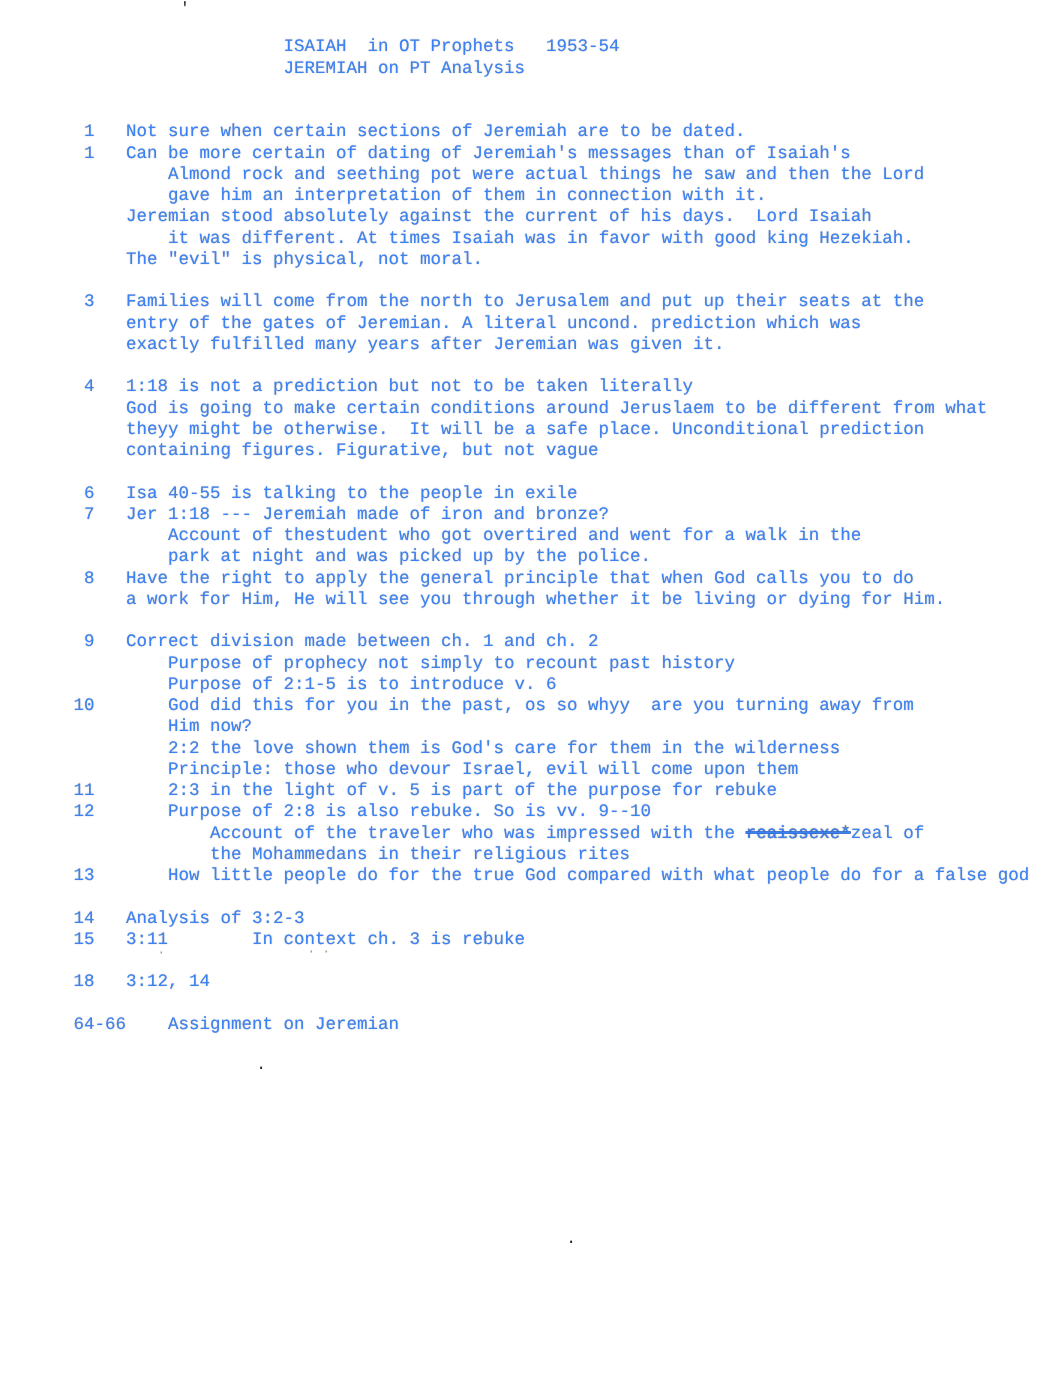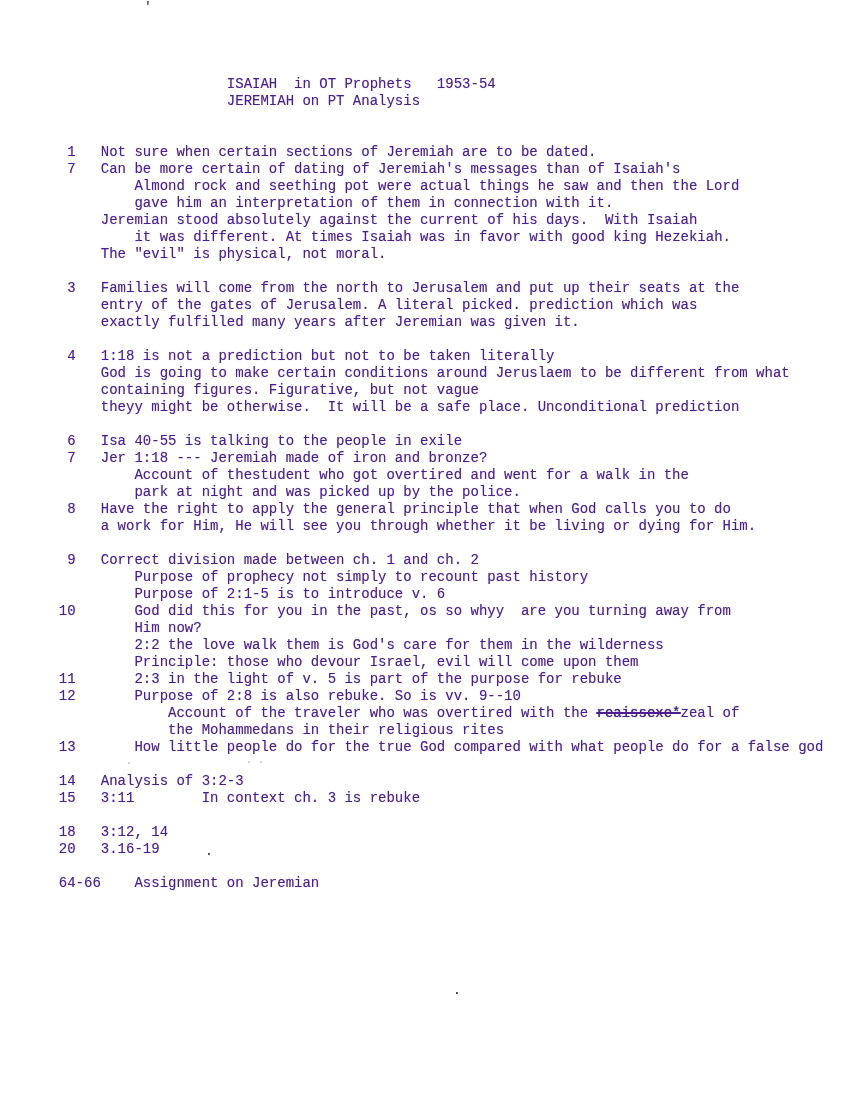--- a/index.html
+++ b/index.html
@@ -41,67 +41,66 @@
     font-size: 13px;
     line-height: 13px;
     white-space: pre;
   }
   .stray-mark.faint { opacity: 0.45; font-size: 10px; }
 </style>
 </head>
 <body>
 
 <div class="page" style="background: rgb(255, 255, 255);">
-  <div class="typed" style="color: #4c1d95; margin-top: 46px;">
+  <div class="typed" style="color: #3b82f6;">
       <div class="line">                           ISAIAH  in OT Prophets   1953-54</div>
       <div class="line">                           JEREMIAH on PT Analysis</div>
       <div class="line"></div>
       <div class="line"></div>
       <div class="line">        1   Not sure when certain sections of Jeremiah are to be dated.</div>
-      <div class="line">        7   Can be more certain of dating of Jeremiah's messages than of Isaiah's</div>
+      <div class="line">        1   Can be more certain of dating of Jeremiah's messages than of Isaiah's</div>
       <div class="line">                Almond rock and seething pot were actual things he saw and then the Lord</div>
       <div class="line">                gave him an interpretation of them in connection with it.</div>
-      <div class="line">            Jeremian stood absolutely against the current of his days.  With Isaiah</div>
+      <div class="line">            Jeremian stood absolutely against the current of his days.  Lord Isaiah</div>
       <div class="line"><span>                it was different. At times Isaiah </span><span class="bold">was</span><span> in favor with good king Hezekiah.</span></div>
       <div class="line">            The "evil" is physical, not moral.</div>
       <div class="line"></div>
       <div class="line">        3   Families will come from the north to Jerusalem and put up their seats at the</div>
-      <div class="line">            entry of the gates of Jerusalem. A literal picked. prediction which was</div>
+      <div class="line">            entry of the gates of Jeremian. A literal uncond. prediction which was</div>
       <div class="line">            exactly fulfilled many years after Jeremian was given it.</div>
       <div class="line"></div>
       <div class="line">        4   1:18 is not a prediction but not to be taken literally</div>
       <div class="line">            God is going to make certain conditions around Jeruslaem to be different from what</div>
+      <div class="line">            theyy might be otherwise.  It will be a safe place. Unconditional prediction</div>
       <div class="line">            containing figures. Figurative, but not vague</div>
-      <div class="line">            theyy might be otherwise.  It will be a safe place. Unconditional prediction</div>
       <div class="line"></div>
       <div class="line">        6   Isa 40-55 is talking to the people in exile</div>
       <div class="line">        7   Jer 1:18 --- Jeremiah made of iron and bronze?</div>
       <div class="line">                Account of thestudent who got overtired and went for a walk in the</div>
       <div class="line">                park at night and was picked up by the police.</div>
       <div class="line">        8   Have the right to apply the general principle that when God calls you to do</div>
       <div class="line">            a work for Him, He will see you through whether it be living or dying for Him.</div>
       <div class="line"></div>
       <div class="line">        9   Correct division made between ch. 1 and ch. 2</div>
       <div class="line">                Purpose of prophecy not simply to recount past history</div>
       <div class="line">                Purpose of 2:1-5 is to introduce v. 6</div>
       <div class="line">       10       God did this for you in the past, os so whyy  are you turning away from</div>
       <div class="line">                Him now?</div>
-      <div class="line">                2:2 the love walk them is God's care for them in the wilderness</div>
+      <div class="line">                2:2 the love shown them is God's care for them in the wilderness</div>
       <div class="line">                Principle: those who devour Israel, evil will come upon them</div>
       <div class="line">       11       2:3 in the light of v. 5 is part of the purpose for rebuke</div>
       <div class="line">       12       Purpose of 2:8 is also rebuke. So is vv. 9--10</div>
-      <div class="line"><span>                    Account of the traveler who was overtired with the </span><span class="strike">reaissexe*</span><span>zeal of</span></div>
+      <div class="line"><span>                    Account of the traveler who was impressed with the </span><span class="strike">reaissexe*</span><span>zeal of</span></div>
       <div class="line">                    the Mohammedans in their religious rites</div>
       <div class="line">       13       How little people do for the true God compared with what people do for a false god</div>
       <div class="line"></div>
       <div class="line">       14   Analysis of 3:2-3</div>
       <div class="line">       15   3:11        In context ch. 3 is rebuke</div>
       <div class="line"></div>
       <div class="line">       18   3:12, 14</div>
-      <div class="line">       20   3.16-19</div>
       <div class="line"></div>
       <div class="line">       64-66    Assignment on Jeremian</div>
     </div>
   <div></div>
 <span class="stray-mark" style="left: 144px; top: 0px;">'</span>
     <span class="stray-mark faint" style="left: 126px; top: 757px;">·</span>
     <span class="stray-mark faint" style="left: 246px; top: 756px;">· ·</span>
     <span class="stray-mark" style="left: 205px; top: 845px;">.</span>
     <span class="stray-mark" style="left: 453px; top: 984px;">.</span>
   </div>

